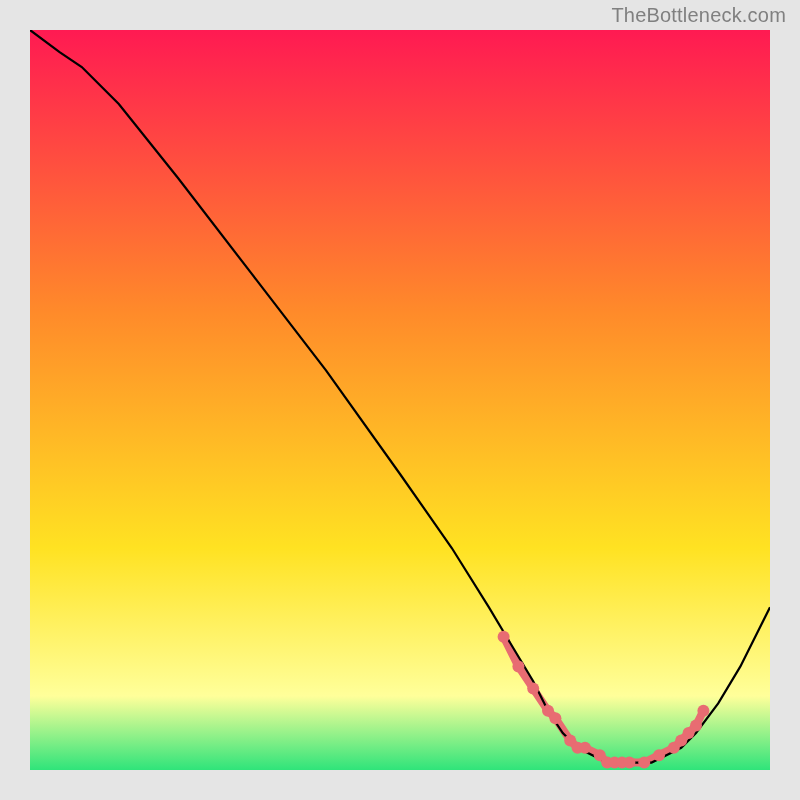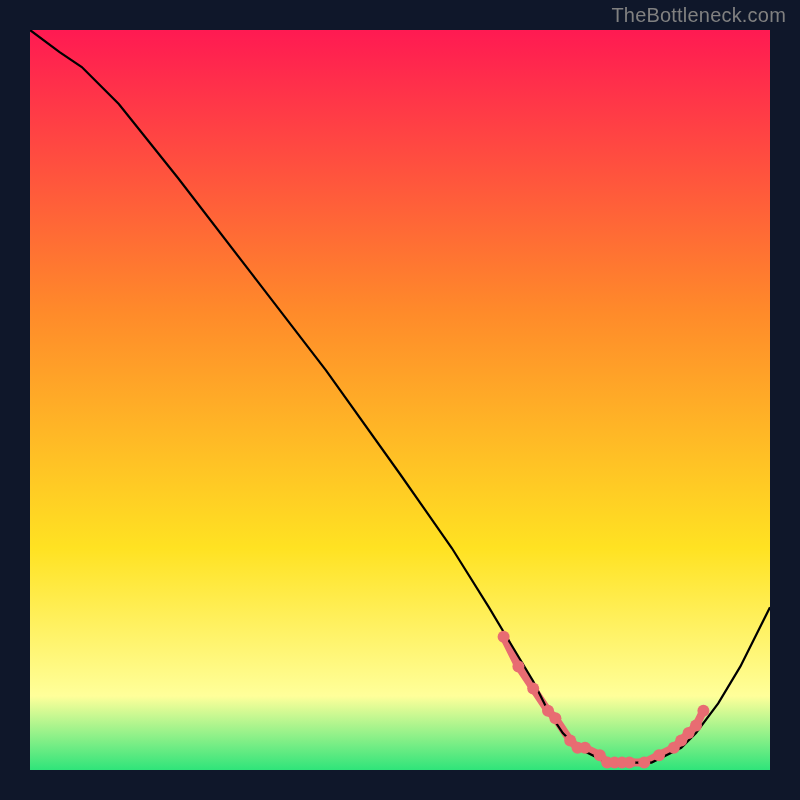--- a/index.html
+++ b/index.html
@@ -8,21 +8,21 @@
     width: 800px;
     height: 800px;
     background: #000;
     overflow: hidden;
     font-family: Arial, Helvetica, sans-serif;
   }
   .frame {
     position: relative;
     width: 800px;
     height: 800px;
-    background: #0f172a;
+    background: #e5e5e5;
   }
   .watermark {
     position: absolute;
     top: 4px;
     right: 14px;
     color: #808080;
     font-size: 20px;
     font-weight: 500;
     letter-spacing: 0.2px;
     z-index: 5;

